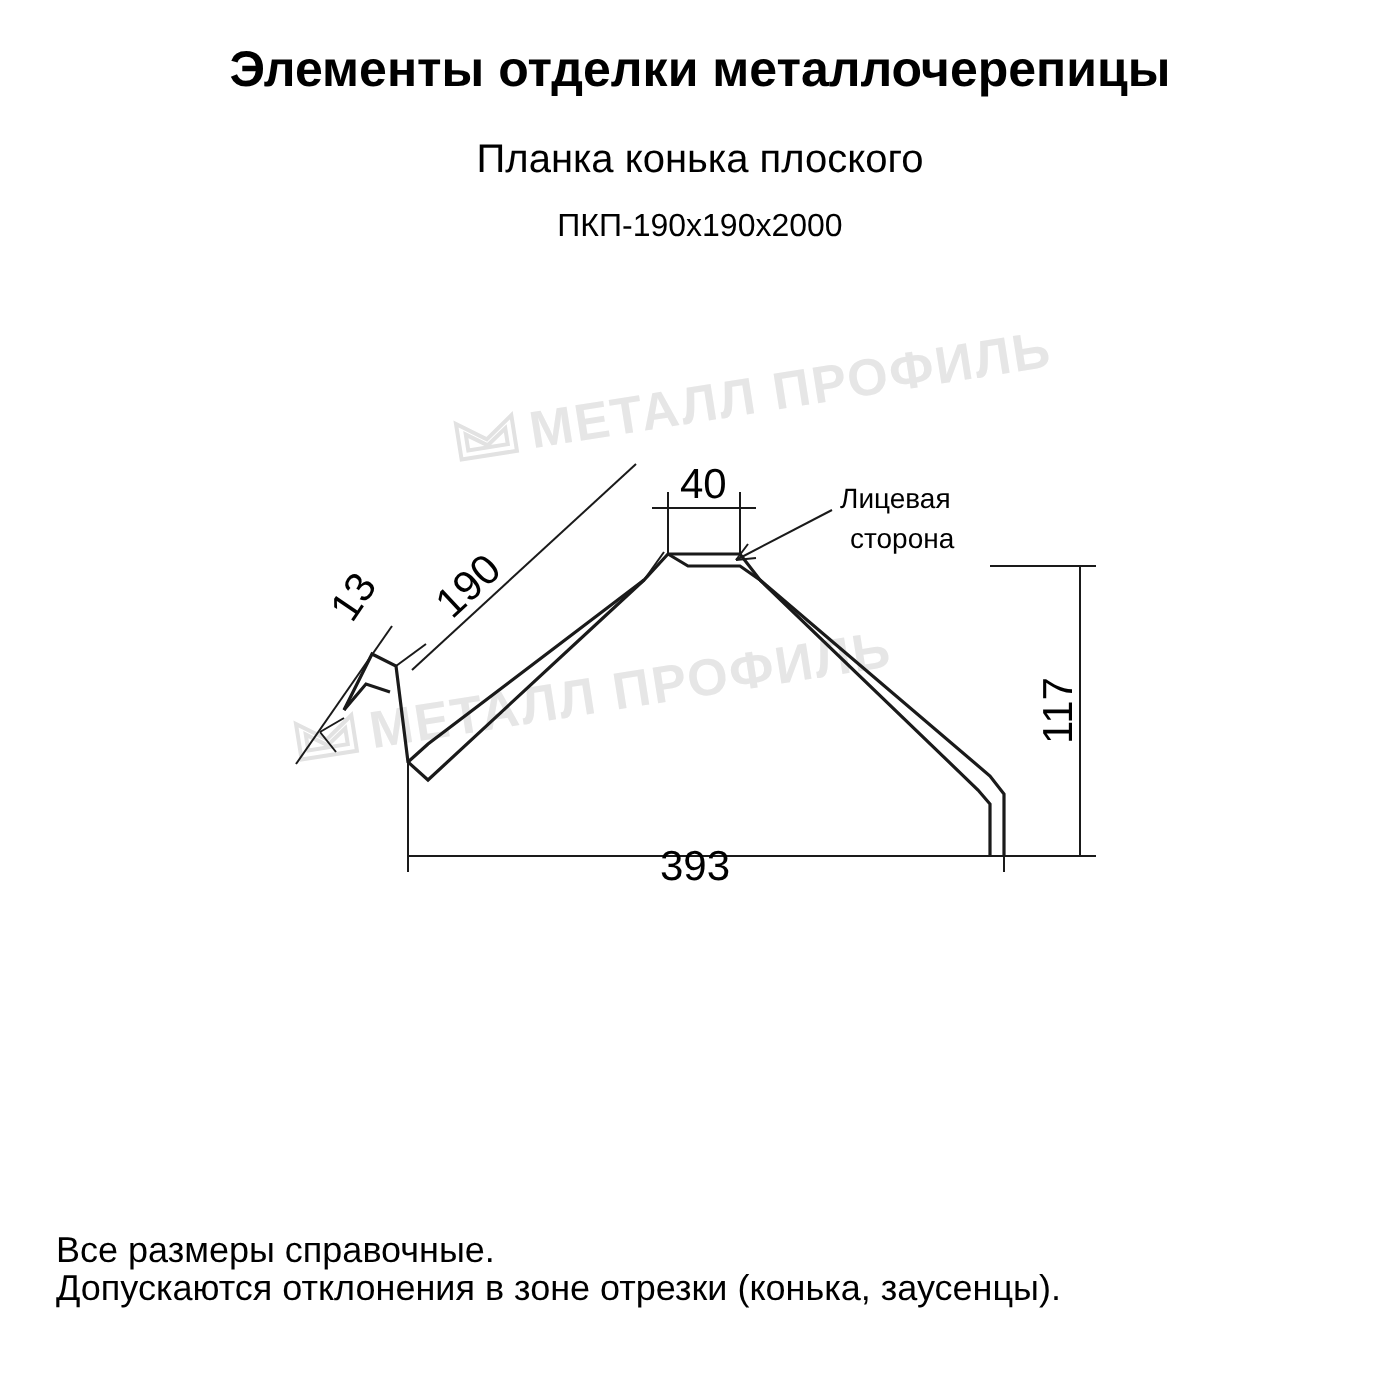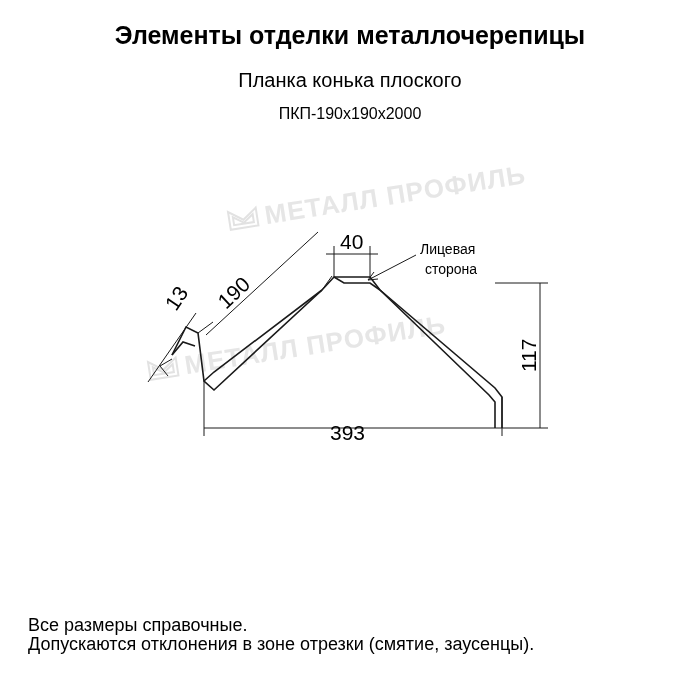--- a/index.html
+++ b/index.html
@@ -180,16 +180,16 @@
         <path class="lead" d="M368,130 L378,129 M368,130 L374,122" fill="none"></path>
         <text class="labeltext" x="420" y="104">Лицевая</text>
         <text class="labeltext" x="425" y="124">сторона</text>
       </g>
 
     </svg>
   </div>
 
   <div class="footer">
     <div>Все размеры справочные.</div>
-    <div>Допускаются отклонения в зоне отрезки (смятие, заусенцы).</div>
+    <div>Допускаются отклонения в зоне отрезки (конька, заусенцы).</div>
   </div>
 
 </div>
 
 </body></html>

